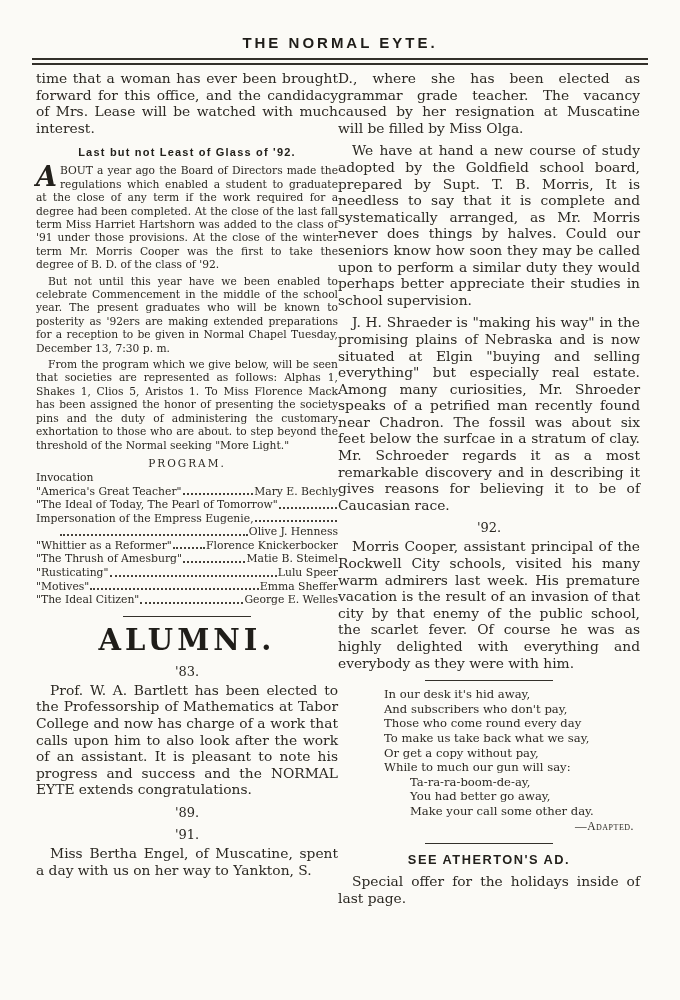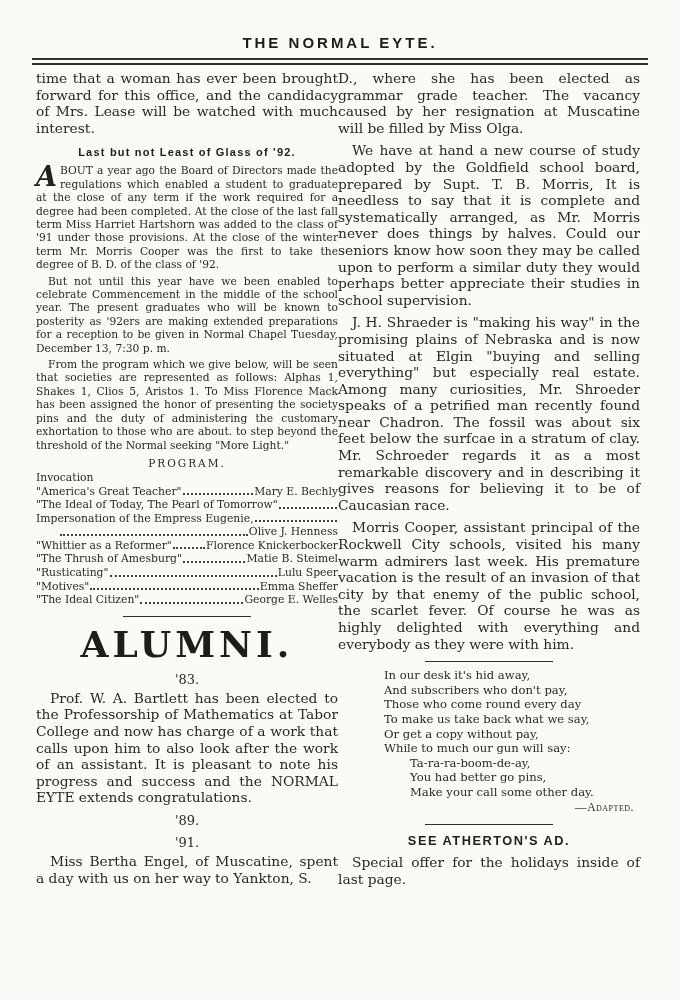--- a/index.html
+++ b/index.html
@@ -90,21 +90,21 @@
 
   .short-rule {
     width:128px;
     margin:9px auto 6px auto;
     border-top:1.5px solid #33302a;
   }
   .alumni-head {
     text-align:center;
     font-family:"DejaVu Serif", serif;
     font-weight:bold;
-    font-size:36px;
+    font-size:29px;
     letter-spacing:4px;
     margin:2px 0 2px 0;
     color:#1f1d19;
   }
   .year-head {
     text-align:center;
     font-size:13px;
     margin:7px 0 3px 0;
   }
   .poem {
@@ -220,33 +220,34 @@
       </div>
 
     </div>
 
     <div class="col">
 
       <p class="lg">D., where she has been elected as grammar grade teacher.  The vacancy caused by her resignation at Muscatine will be filled by Miss Olga.</p>
       <p class="lg indent">We have at hand a new course of study adopted by the Goldfield school board, prepared by Supt. T. B. Morris,  It is needless to say that it is complete and systematically arranged, as Mr. Morris never does things by halves.  Could our seniors know how soon they may be called upon to perform a similar duty they would perhaps better appreciate their studies in school supervision.</p>
       <p class="lg indent">J. H. Shraeder is "making his way" in the promising plains of Nebraska and is now situated at Elgin "buying and selling everything" but especially real estate. Among many curiosities, Mr. Shroeder speaks of a petrified man recently found near Chadron.  The fossil was about six feet below the surfcae in a stratum of clay. Mr. Schroeder regards it as a most remarkable discovery and in describing it gives reasons for believing it to be of Caucasian race.</p>
 
+      <div class="year-head">'92.</div>
       <p class="lg indent">Morris Cooper, assistant principal of the Rockwell City schools, visited his many warm admirers last week.  His premature vacation is the result of an invasion of that city by that enemy of the public school, the scarlet fever.  Of course he was as highly delighted with everything and everybody as they were with him.</p>
 
       <div class="short-rule"></div>
 
       <div class="poem">
         <div class="poem-line">In our desk it's hid away,</div>
         <div class="poem-line">And subscribers who don't pay,</div>
         <div class="poem-line">Those who come round every day</div>
         <div class="poem-line">To make us take back what we say,</div>
         <div class="poem-line">Or get a copy without pay,</div>
         <div class="poem-line">While to much our gun will say:</div>
         <div class="poem-line refrain">Ta-ra-ra-boom-de-ay,</div>
-        <div class="poem-line refrain">You had better go pins,</div>
+        <div class="poem-line refrain">You had better go away,</div>
         <div class="poem-line refrain">Make your call some other day.</div>
         <div class="poem-attrib">—Adapted.</div>
       </div>
 
       <div class="short-rule"></div>
 
       <div class="ad-head">SEE ATHERTON'S AD.</div>
       <p class="lg indent">Special offer for the holidays inside of last page.</p>
 
     </div>

